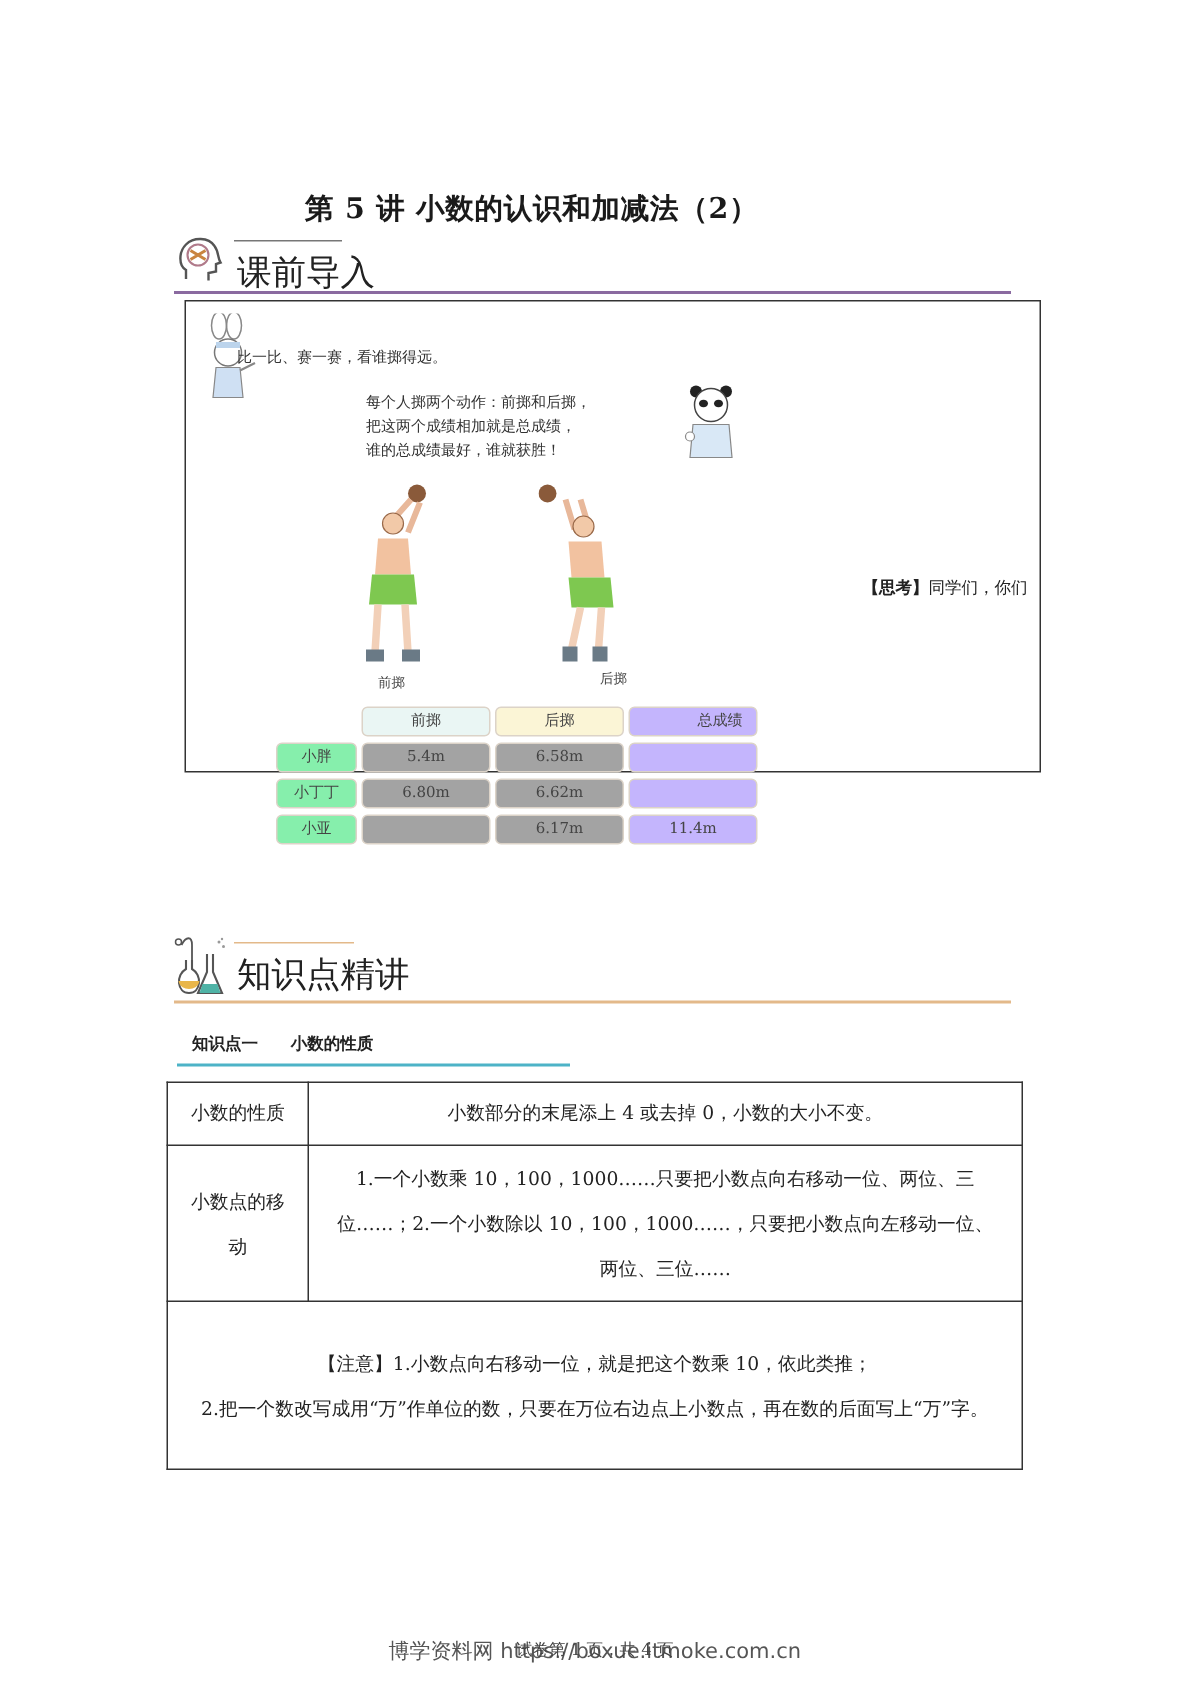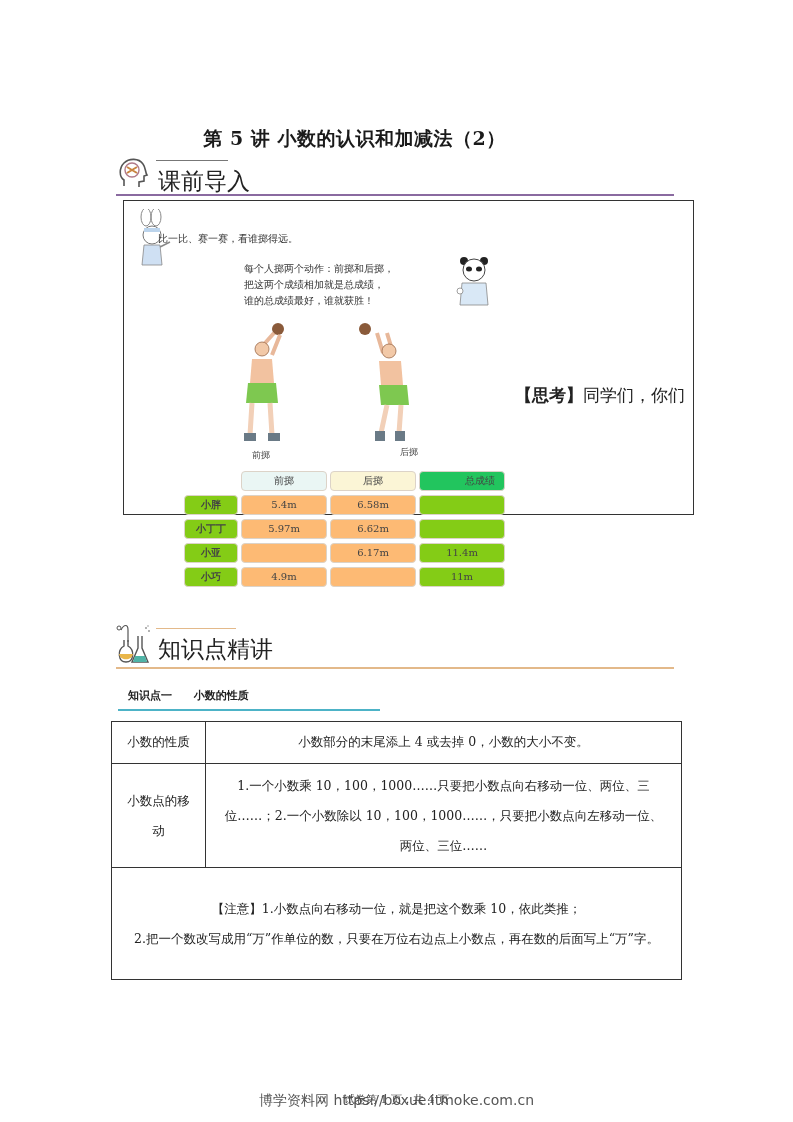--- a/index.html
+++ b/index.html
@@ -35,40 +35,40 @@
       margin-left: 12px;
     }
     .speech {
       position: absolute; font-family: "DejaVu Serif", serif; font-size: 10px; color: #333; line-height: 16px;
     }
     .speech.s1 { left: 34px; top: 30px; }
     .speech.s2 { left: 120px; top: 60px; }
 
     .char { position: absolute; }
     .thinking {
-      position: absolute; right: 8px; top: 183px; font-family: "DejaVu Sans", sans-serif; font-size: 17px; color: #222;
+      position: absolute; right: 8px; top: 183px; font-family: "DejaVu Sans", sans-serif; font-size: 11px; color: #222;
     }
     .thinking b { font-weight: bold; }
 
     .fig-caption { position: absolute; font-size: 9px; color: #444; }
 
     .score-table { position: absolute; left: 60px; top: 270px; }
     .score-row { display: flex; height: 21px; margin-bottom: 3px; }
     .score-cell {
       height: 20px; border: 1px solid #dcd3c8; border-radius: 4px; margin-right: 3px;
-      font-size: 10px; line-height: 18px; text-align: center; color: #444; background: #fdba74;
-    }
-    .c-name { width: 54px; background: #84cc16; font-weight: bold; }
+      font-size: 10px; line-height: 18px; text-align: center; color: #444; background: #a3a3a3;
+    }
+    .c-name { width: 54px; background: #86efac; }
     .c-front { width: 86px; }
     .c-back { width: 86px; }
     .c-total { width: 86px; }
     .hdr .c-front { background: #eaf6f4; }
     .hdr .c-back { background: #fbf5d6; }
-    .hdr .c-total { background: #22c55e; padding-left: 36px; }
-    .body-row .c-total { background: #84cc16; }
+    .hdr .c-total { background: #c4b5fd; padding-left: 36px; }
+    .body-row .c-total { background: #c4b5fd; }
     .spacer { width: 54px; margin-right: 3px; }
 
     .intro-question {
       position: absolute; left: 0; width: 100%; top: 388px; text-align: center;
       font-size: 12px; color: #222;
     }
 
     .kp-title {
       position: absolute; left: 118px; top: 688px; width: 262px;
       font-family: "DejaVu Sans", sans-serif; font-size: 11px; font-weight: bold; color: #222;
@@ -182,35 +182,29 @@
       <div class="score-cell c-total">总成绩</div>
     </div>
     <div class="score-row body-row">
       <div class="score-cell c-name">小胖</div>
       <div class="score-cell c-front">5.4m</div>
       <div class="score-cell c-back">6.58m</div>
       <div class="score-cell c-total"></div>
     </div>
     <div class="score-row body-row">
       <div class="score-cell c-name">小丁丁</div>
-      <div class="score-cell c-front">5.97m</div>
+      <div class="score-cell c-front">6.80m</div>
       <div class="score-cell c-back">6.62m</div>
       <div class="score-cell c-total"></div>
     </div>
     <div class="score-row body-row">
       <div class="score-cell c-name">小亚</div>
       <div class="score-cell c-front"></div>
       <div class="score-cell c-back">6.17m</div>
       <div class="score-cell c-total">11.4m</div>
-    </div>
-    <div class="score-row body-row">
-      <div class="score-cell c-name">小巧</div>
-      <div class="score-cell c-front">4.9m</div>
-      <div class="score-cell c-back"></div>
-      <div class="score-cell c-total">11m</div>
     </div>
   </div>
 
 </div>
 
 <div class="section-head sec2">
   <div class="icon-box">
     <svg width="38" height="42" viewBox="0 0 38 42">
       <circle cx="3" cy="6" r="2" fill="none" stroke="#555" stroke-width="1"></circle>
       <path d="M5 8 C8 2 12 2 12 8 L12 20" fill="none" stroke="#555" stroke-width="1.2"></path>

